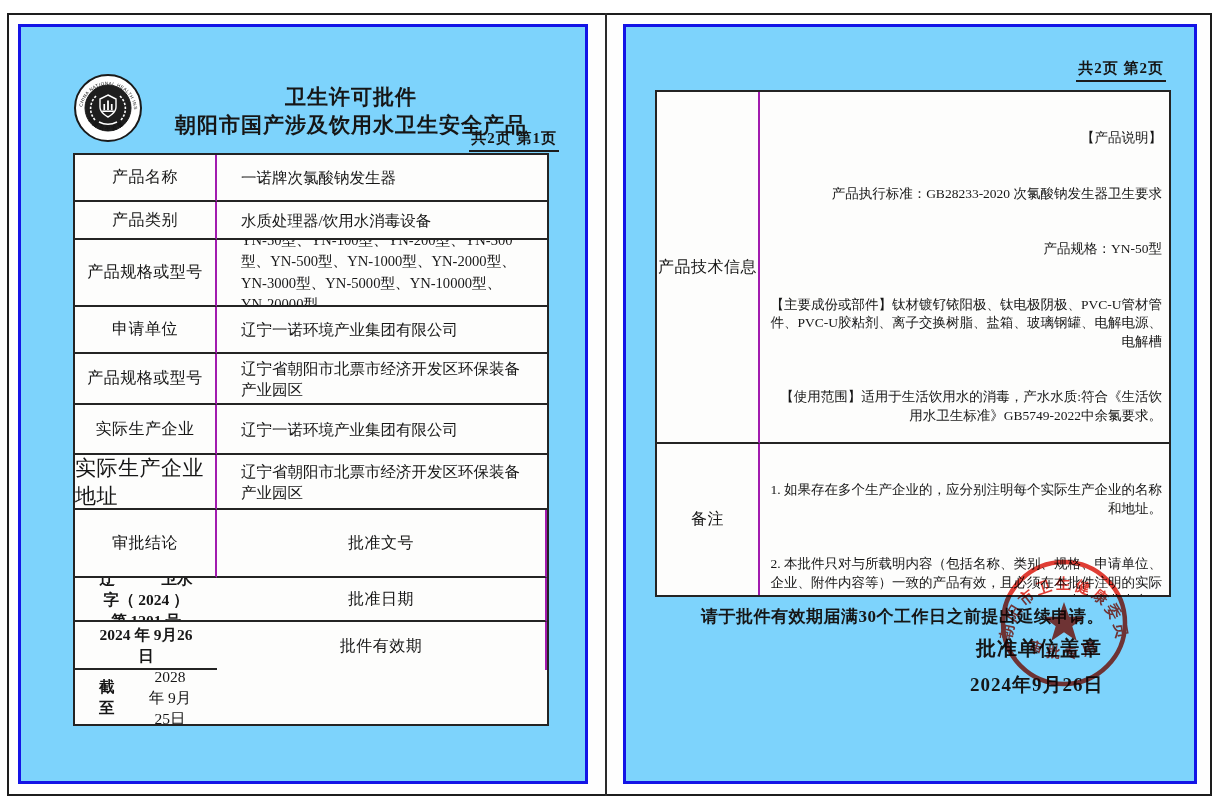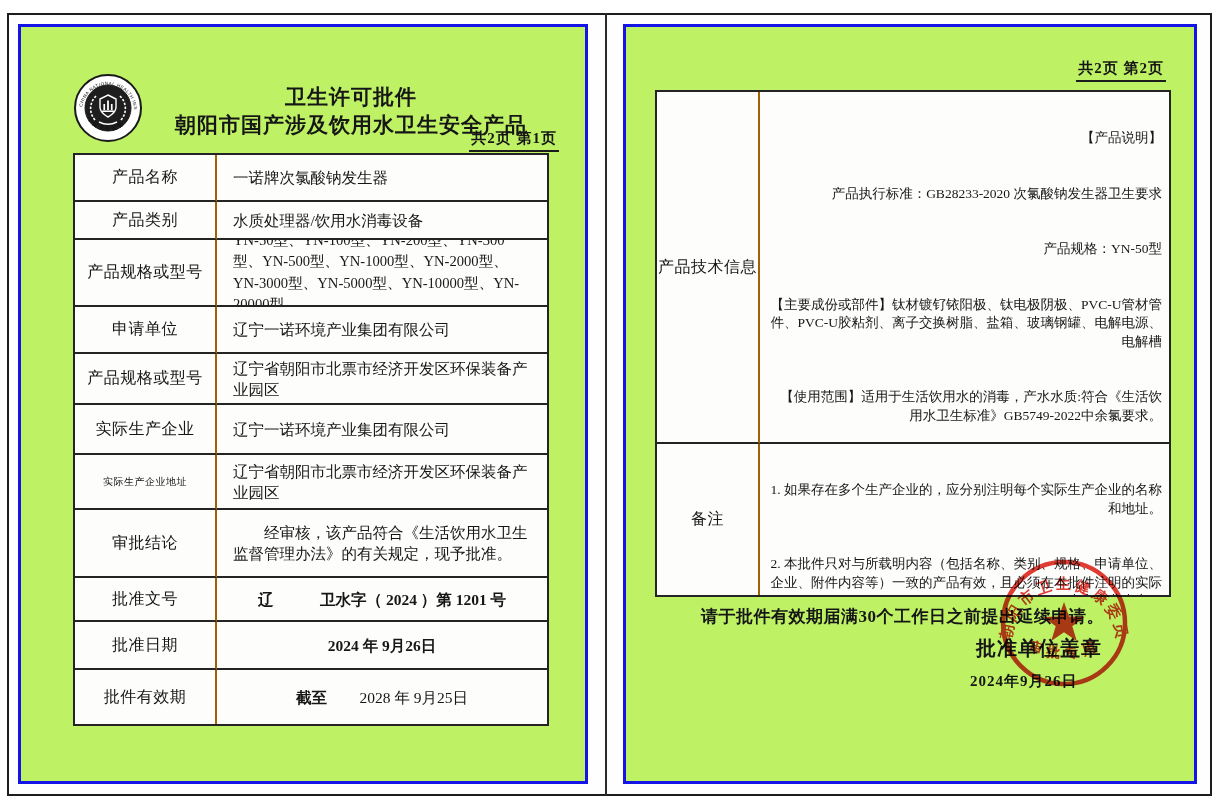--- a/index.html
+++ b/index.html
@@ -3,54 +3,54 @@
 <meta charset="utf-8">
 <style>
   html,body{margin:0;padding:0;background:#ffffff;}
   body{width:1220px;height:810px;position:relative;overflow:hidden;
        font-family:"Liberation Serif","DejaVu Serif",serif;color:#161616;}
   .abs{position:absolute;}
   
   .frame{left:7px;top:13px;width:1205px;height:783px;border:2px solid #1d1d1d;box-sizing:border-box;background:#fefefe;}
   .divider{left:605px;top:13px;width:2px;height:783px;background:#2a2a2a;}
   
-  .page{border:3px solid #1414e6;box-sizing:border-box;background:#bef264;}
+  .page{border:3px solid #1414e6;box-sizing:border-box;background:#7dd3fc;}
   #page1{left:18px;top:24px;width:570px;height:760px;}
   #page2{left:623px;top:24px;width:574px;height:760px;}
   
   .emblem{left:52px;top:46px;width:70px;height:70px;}
   .title{left:130px;top:56px;width:400px;text-align:center;font-weight:700;
          font-size:21px;line-height:28px;letter-spacing:1px;}
   .pagenum{font-weight:700;font-size:15px;border-bottom:2px solid #1c1c1c;
            padding:0 2px 2px 2px;letter-spacing:1px;}
   #p1num{right:26px;top:102px;}
   #p2num{right:28px;top:32px;}
   
   .tbl{display:grid;border:2px solid #242424;box-sizing:content-box;background:#fdfdfc;}
   .tbl>div{border-bottom:2px solid #242424;box-sizing:border-box;display:flex;
            align-items:center;overflow:hidden;}
-  .tbl>div.lc{border-right:2px solid #a16207;justify-content:center;text-align:left;
+  .tbl>div.lc{border-right:2px solid #a21caf;justify-content:center;text-align:left;
               font-size:16px;letter-spacing:.5px;}
-  .tbl>div.vc{padding:3px 16px;font-size:15.5px;line-height:21px;white-space:pre-wrap;}
+  .tbl>div.vc{padding:3px 24px;font-size:15.5px;line-height:21px;white-space:pre-wrap;}
   .tbl>div.last{border-bottom:none;}
   #t1{left:52px;top:126px;width:472px;grid-template-columns:142px 330px;
       grid-template-rows:47px 38px 67px 47px 51px 50px 55px 68px 44px 48px 54px;}
   #t1 .vc.center{justify-content:center;text-align:center;}
   #t1 .indent p{margin:0;text-indent:2em;}
   .boldpre{font-weight:700;}
   .datepart{margin-left:2.1em;}
   
   #t2{left:29px;top:63px;width:512px;grid-template-columns:103px 409px;
       grid-template-rows:352px 151px;}
   #t2 .vc{align-items:flex-start;font-size:13.5px;line-height:18.5px;padding:0 7px;text-align:right;}
   #t2 .vc .ln{display:block;}
   
   .renewal{left:30px;top:578px;font-size:17px;font-weight:600;letter-spacing:.5px;margin-left:45px;}
   .sealcap{left:350px;top:608px;font-size:20px;font-weight:600;letter-spacing:1px;}
-  .appdate{left:344px;top:645px;font-size:15px;font-weight:600;letter-spacing:1px;}
+  .appdate{left:344px;top:645px;font-size:19px;font-weight:600;letter-spacing:1px;}
   .stamp{left:365px;top:523px;width:146px;height:146px;opacity:.88;mix-blend-mode:multiply;}
 </style>
 </head>
 <body>
 
 <div class="abs frame"></div>
 <div class="abs divider"></div>
 
 <div class="abs page" id="page1">
 
@@ -98,25 +98,24 @@
 
     <div class="lc">申请单位</div>
     <div class="vc">辽宁一诺环境产业集团有限公司</div>
 
     <div class="lc">产品规格或型号</div>
     <div class="vc">辽宁省朝阳市北票市经济开发区环保装备产业园区</div>
 
     <div class="lc">实际生产企业</div>
     <div class="vc">辽宁一诺环境产业集团有限公司</div>
 
-    <div class="lc" style="font-size:10px">实际生产企业地址</div>
+    <div class="lc" style="font-size:21px">实际生产企业地址</div>
     <div class="vc">辽宁省朝阳市北票市经济开发区环保装备产业园区</div>
 
     <div class="lc">审批结论</div>
-    <div class="vc indent"><p>经审核，该产品符合《生活饮用水卫生监督管理办法》的有关规定，现予批准。</p></div>
 
     <div class="lc">批准文号</div>
     <div class="vc center" style="font-weight:600">辽　　　卫水字（ 2024 ）第 1201 号</div>
 
     <div class="lc">批准日期</div>
     <div class="vc center" style="font-weight:600">2024 年 9月26日</div>
 
     <div class="lc last">批件有效期</div>
     <div class="vc last center">
       <span class="boldpre">截至</span>

